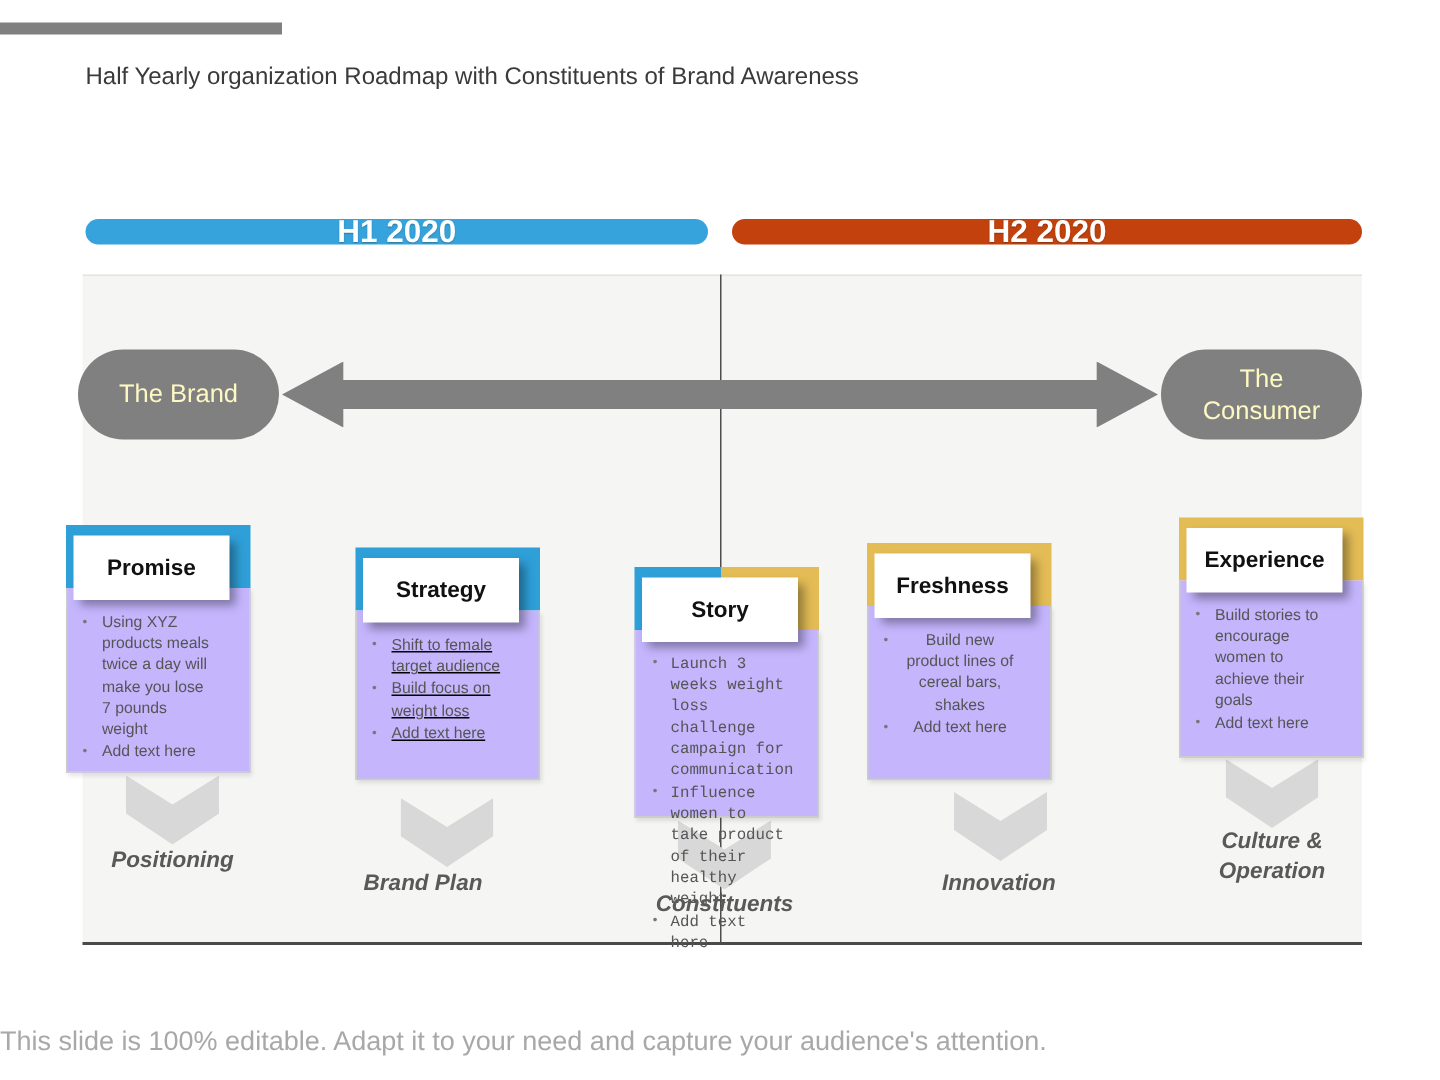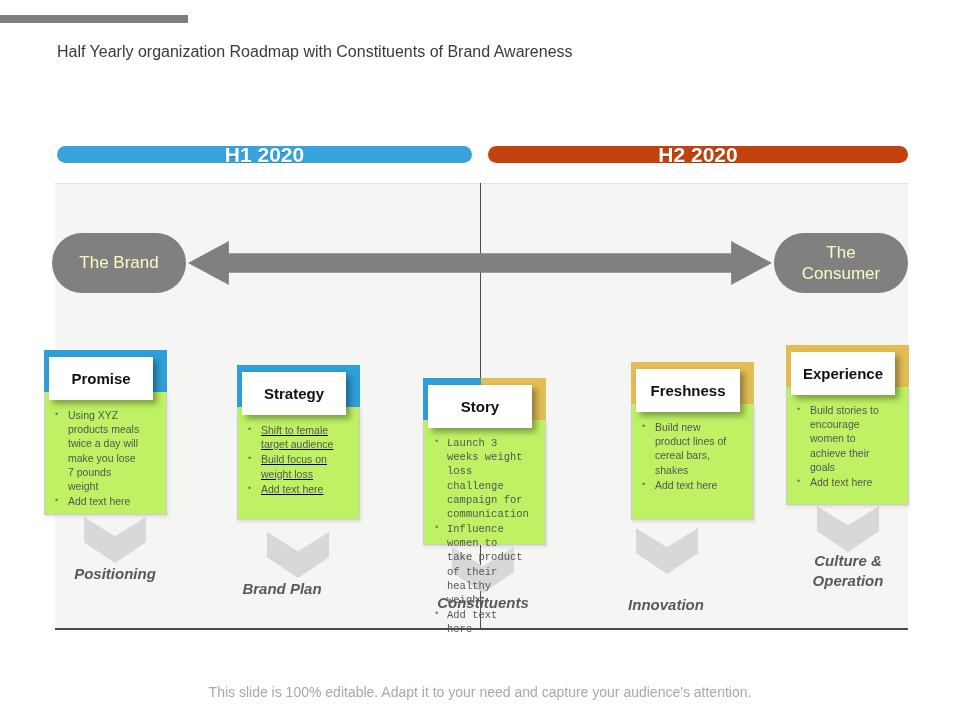--- a/index.html
+++ b/index.html
@@ -55,34 +55,34 @@
   .band-blue{background:#2f9fd8;}
   .band-yellow{background:#e3bc55;}
   .band-split{background:linear-gradient(to right,#2f9fd8 0 47%,#e3bc55 47% 100%);}
   .titlebox{
     position:absolute;left:5px;top:7px;width:104px;height:43px;background:#ffffff;
     box-shadow:4px 4px 6px rgba(0,0,0,0.35);
     display:flex;align-items:center;justify-content:center;
     font-weight:bold;font-size:15px;color:#111111;z-index:5;
   }
   .cardbody{
-    background:#bef264;border:1px solid #cccccc;border-top:none;box-sizing:border-box;
+    background:#c4b5fd;border:1px solid #cccccc;border-top:none;box-sizing:border-box;
     padding:16px 22px 6px 4px;box-shadow:1px 2px 3px rgba(0,0,0,0.10);
   }
   .cardbody ul{list-style:none;margin:0;padding:0;}
   .cardbody li{
     position:relative;padding-left:19px;font-size:10.5px;line-height:1.35;
     color:#555555;margin-bottom:1px;
   }
   .cardbody li::before{content:"\2022";position:absolute;left:6px;top:0;color:#777777;font-size:9px;}
 
   .card-1{left:44px;top:350px;}  .card-1 .cardbody{height:123px;}
   .card-2{left:237px;top:365px;} .card-2 .cardbody{height:113px;text-decoration:underline;}
   .card-3{left:423px;top:378px;} .card-3 .cardbody{height:125px;font-family:Liberation Mono, monospace;}
-  .card-4{left:631px;top:362px;} .card-4 .cardbody{height:116px;}
+  .card-4{left:578px;top:362px;text-align:center;} .card-4 .cardbody{height:116px;}
   .card-5{left:786px;top:345px;} .card-5 .cardbody{height:118px;}
 
   
   .chevron{
     width:62px;height:46px;background:#d8d8d8;z-index:3;
     clip-path:polygon(0 0,50% 42%,100% 0,100% 55%,50% 100%,0 55%);
   }
   .chev-1{left:84px;top:517px;}
   .chev-2{left:267px;top:532px;}
   .chev-3{left:452px;top:547px;}
@@ -90,27 +90,27 @@
   .chev-5{left:817px;top:506px;}
 
   
   .outcome{
     font-style:italic;font-weight:bold;font-size:15px;color:#595959;
     text-align:center;z-index:4;line-height:1.35;
   }
   .out-1{left:45px;top:564px;width:140px;}
   .out-2{left:212px;top:579px;width:140px;}
   .out-3{left:403px;top:593px;width:160px;}
-  .out-4{left:596px;top:579px;width:140px;margin-top:16px;}
+  .out-4{left:596px;top:579px;width:140px;}
   .out-5{left:798px;top:551px;width:100px;}
 
   
   .footer{
-    left:0;top:684px;width:960px;text-align:center;
-    font-size:14px;color:#a8a8a8;
+    left:0;top:684px;width:960px;
+    font-size:18px;color:#a8a8a8;
   }
 </style>
 </head>
 <body>
 
 <div class="abs topbar"></div>
 
 <div class="abs slide-title">Half Yearly organization Roadmap with Constituents of Brand Awareness</div>
 
 <div class="abs panel"></div>

